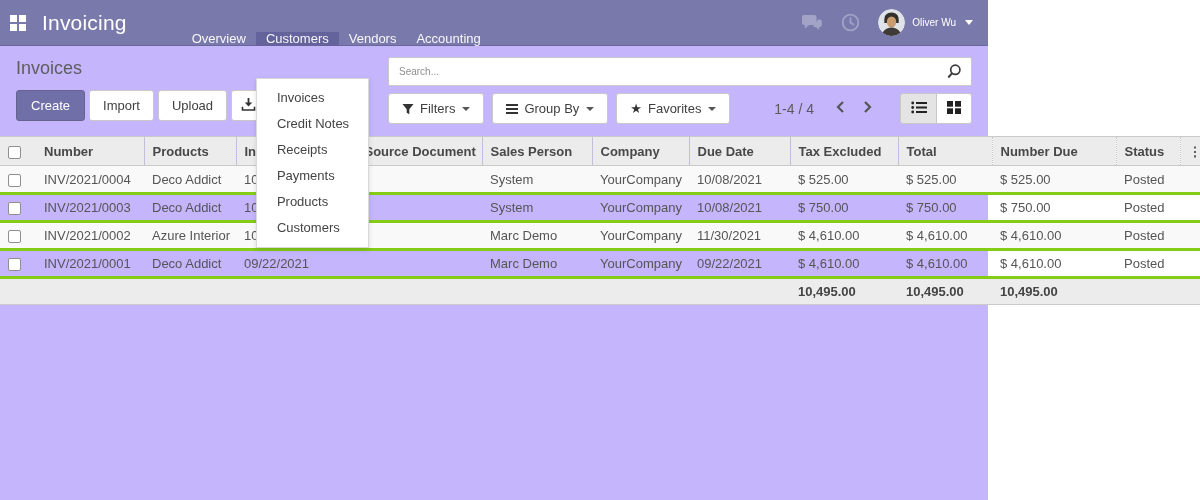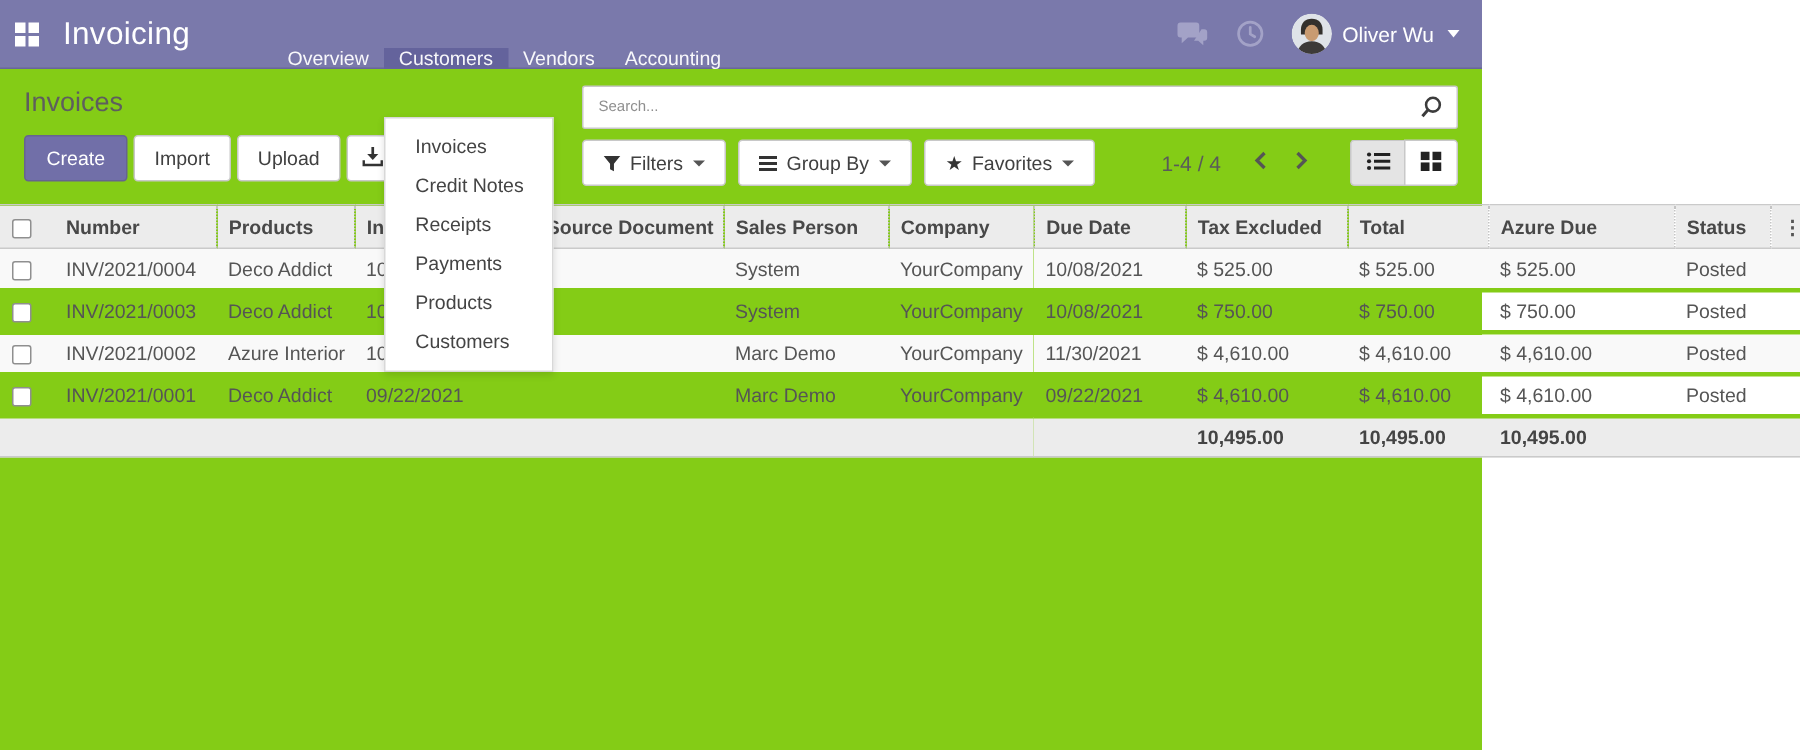--- a/index.html
+++ b/index.html
@@ -1,31 +1,31 @@
 <!DOCTYPE html>
 <html><head>
 <meta charset="utf-8">
 <style>
   * { margin:0; padding:0; box-sizing:border-box; }
   html,body { width:1200px; height:500px; background:#fff; font-family:"Liberation Sans", sans-serif; overflow:hidden; }
-  .screen { position:relative; width:988px; height:500px; background:#84cc16; }
+  .screen { position:relative; width:988px; height:500px; background:#c4b5fd; }
 
   
   .navbar { position:relative; z-index:5; height:46px; background:#7a79ab; display:flex; align-items:center; color:#fff; border-bottom:1px solid #68679a; }
   .apps-icon { display:grid; grid-template-columns:7px 7px; grid-gap:2px; margin:0 16px 0 10px; cursor:pointer; }
   .apps-icon span { width:7px; height:7px; background:#fff; }
   .brand { font-size:21px; letter-spacing:0.2px; margin-right:55px; cursor:pointer; }
   .nav-menu { display:flex; height:46px; align-items:stretch; }
   .nav-item { position:relative; display:flex; align-items:center; padding:0 10px; font-size:13px; color:rgba(255,255,255,0.95); cursor:pointer;margin-top:32px; }
   .nav-item.active { background:#64639c; }
   .nav-right { margin-left:auto; display:flex; align-items:center; gap:18px; padding-right:15px; }
   .nav-ico { display:flex; align-items:center; cursor:pointer; }
   .user-menu { display:flex; align-items:center; gap:7px; cursor:pointer; }
   .avatar { width:27px; height:27px; border-radius:50%; overflow:hidden; display:block; }
-  .user-name { font-size:14px; color:#fff; }
+  .user-name { font-size:10px; color:#fff; }
   .caret-w { width:0; height:0; border-left:4px solid transparent; border-right:4px solid transparent; border-top:5px solid #fff; margin-left:2px; }
 
   
   .nav-dropdown { position:absolute; top:46px; left:0; width:113px; background:#fff; border:1px solid #d8d8d8; box-shadow:0 2px 5px rgba(0,0,0,0.12); padding:6px 0; z-index:20; }
   .dd-item { padding:5px 8px 5px 20px; font-size:13px; line-height:16px; color:#444; cursor:pointer; white-space:nowrap; }
 
   
   .control-panel { display:flex; justify-content:space-between; padding:11px 16px 12px 16px; }
   .cp-left { display:flex; flex-direction:column; }
   .cp-title { font-size:18px; color:#5e5e5e; line-height:22px; }
@@ -251,21 +251,21 @@
         <th class="c-sel"><span class="cb"></span></th>
         <th>Number</th>
         <th>Products</th>
         <th>Invoice Date</th>
         <th>Source Document</th>
         <th>Sales Person</th>
         <th>Company</th>
         <th>Due Date</th>
         <th class="r">Tax Excluded</th>
         <th class="r">Total</th>
-        <th class="r">Azure Due</th>
+        <th class="r">Number Due</th>
         <th>Status</th>
         <th><span class="kebab">⋮</span></th>
       </tr>
     </thead>
     <tbody>
       <tr>
         <td><span class="cb"></span></td>
         <td>INV/2021/0004</td>
         <td>Deco Addict</td>
         <td>10/08/2021</td>

